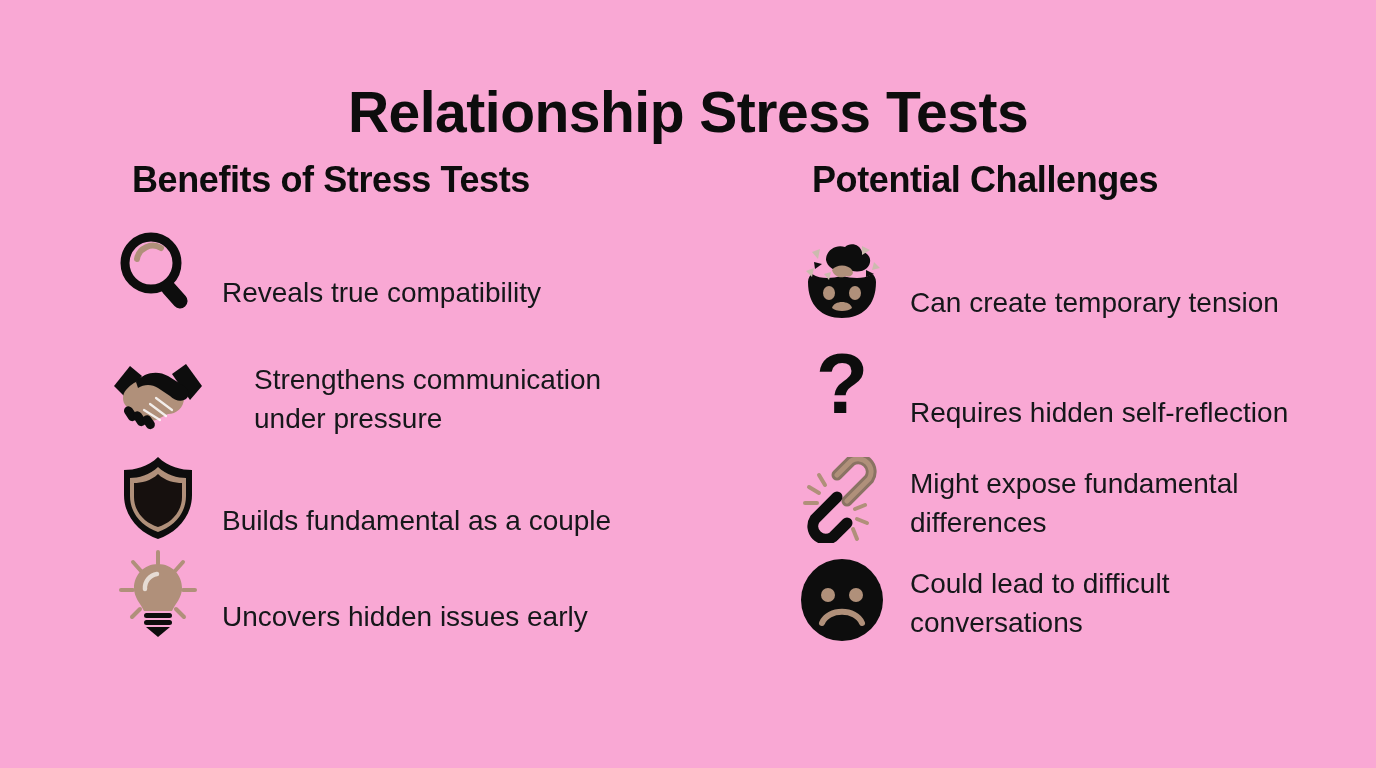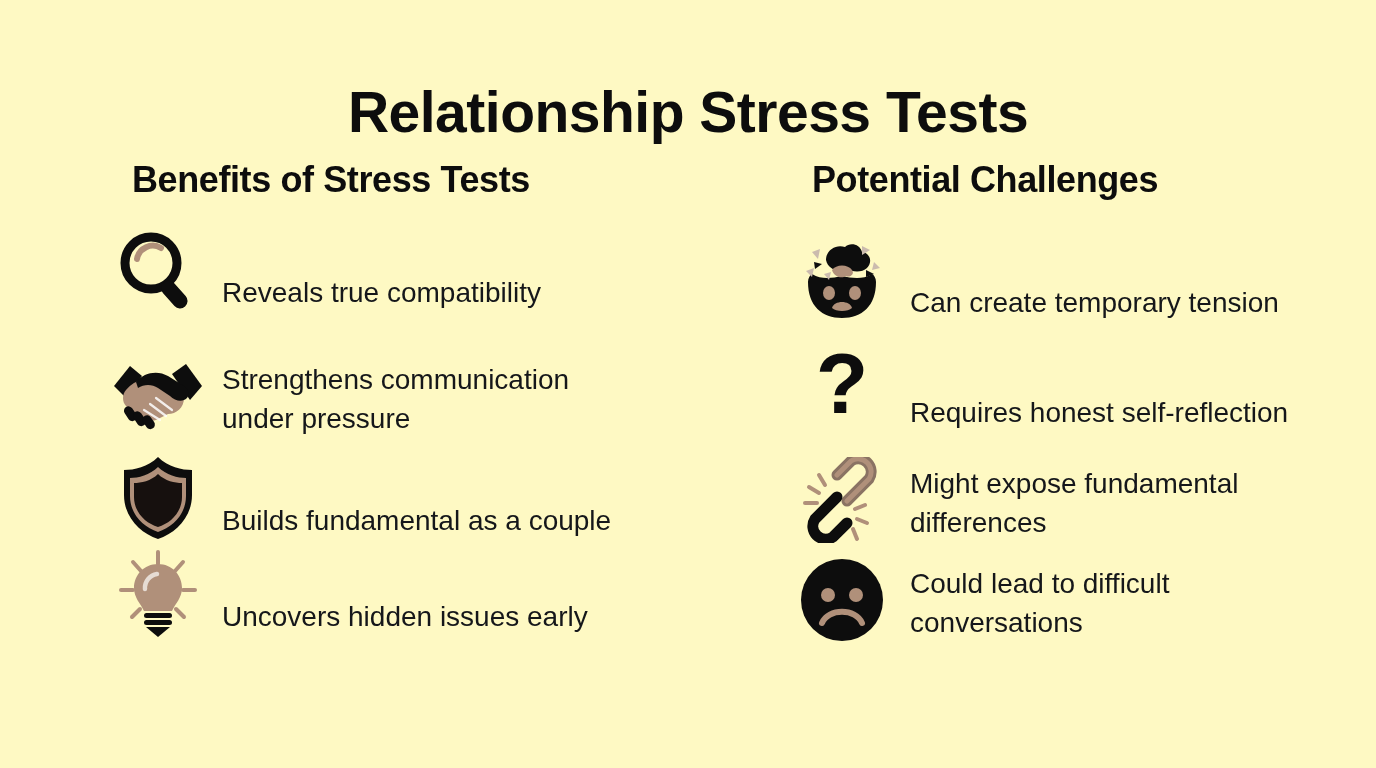--- a/index.html
+++ b/index.html
@@ -13,21 +13,21 @@
     overflow: hidden;
     font-family: "Liberation Sans", sans-serif;
     color: #111111;
     position: relative;
   }
 
   .slide {
     position: relative;
     width: 1376px;
     height: 768px;
-    background: #fef9c3;
+    background: #f9a8d4;
   }
 
   
   .slide-title {
     position: absolute;
     top: 44px;
     left: 0;
     width: 1376px;
     text-align: center;
     font-size: 57px;
@@ -90,21 +90,21 @@
     line-height: 1.42;
     color: #15171a;
     padding-top: 6px;
     max-width: 390px;
   }
   .column.left  .item-text { margin-left: 16px; }
   .column.right .item-text { margin-left: 20px; max-width: 400px; }
 
   
   .column.left  .item:nth-child(1) { margin-bottom: 14px; }
-  .column.left  .item:nth-child(2) { min-height: 112px; margin-bottom: 6px; }
+  .column.left  .item:nth-child(2) { min-height: 112px; margin-bottom: 6px; gap: 32px; }
   .column.left  .item:nth-child(3) { min-height: 96px; margin-bottom: 10px; }
   .column.right .item:nth-child(1) { min-height: 96px; margin-bottom: 14px; }
   .column.right .item:nth-child(2) { min-height: 96px; margin-bottom: 14px; }
   .column.right .item:nth-child(3) { min-height: 96px; margin-bottom: 14px; }
 </style>
 </head>
 <body>
 
 <div class="slide">
 
@@ -229,21 +229,21 @@
           </span>
           <span class="item-text">Can create temporary tension</span>
         </li>
 
         <li class="item">
           <span class="item-icon">
             <svg width="70" height="86" viewBox="0 0 70 86">
               <text x="35" y="66" text-anchor="middle" font-family="Liberation Sans, sans-serif" font-size="86" font-weight="700" fill="#0d0d0d">?</text>
             </svg>
           </span>
-          <span class="item-text">Requires honest self-reflection</span>
+          <span class="item-text">Requires hidden self-reflection</span>
         </li>
 
         <li class="item">
           <span class="item-icon">
             <svg width="86" height="86" viewBox="0 0 86 86">
 
               <path d="M48 44 L70 22 A13 13 0 0 0 52 4 L38 18" fill="none" stroke="#8a7363" stroke-width="11" stroke-linecap="round"></path>
               <path d="M48 44 L70 22 A13 13 0 0 0 52 4 L38 18" fill="none" stroke="#b0907a" stroke-width="5" stroke-linecap="round"></path>
 
               <path d="M38 40 L16 62 A13 13 0 0 0 34 80 L48 66" fill="none" stroke="#0d0d0d" stroke-width="11" stroke-linecap="round"></path>

